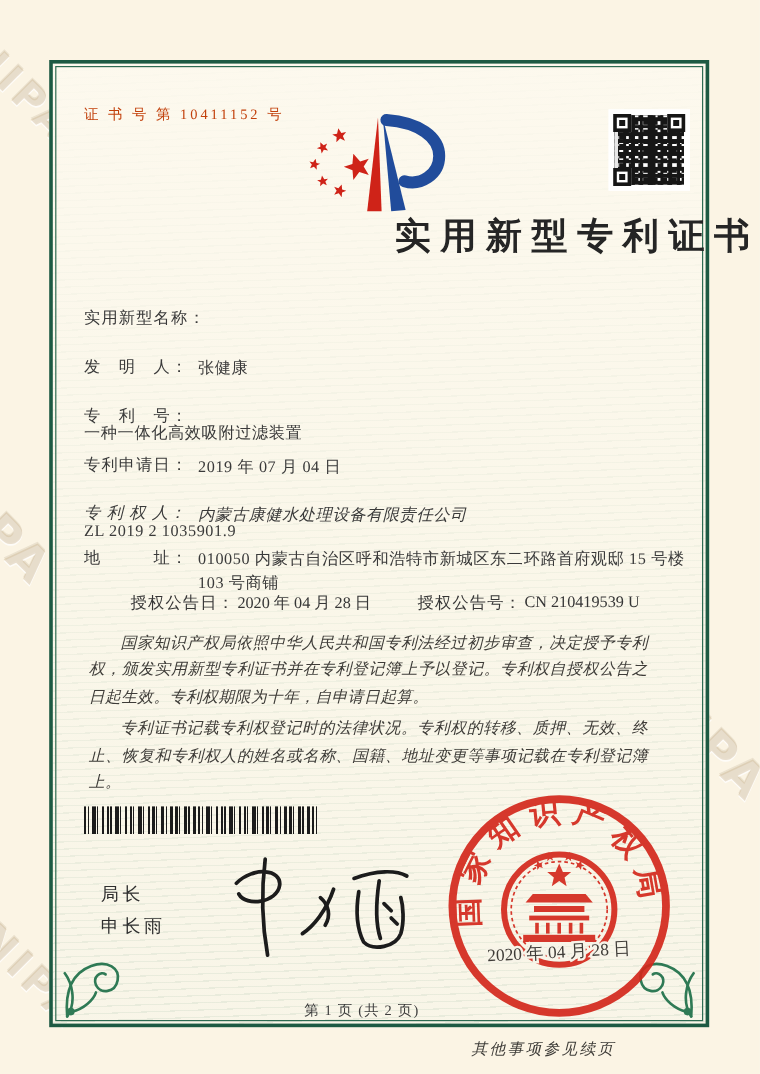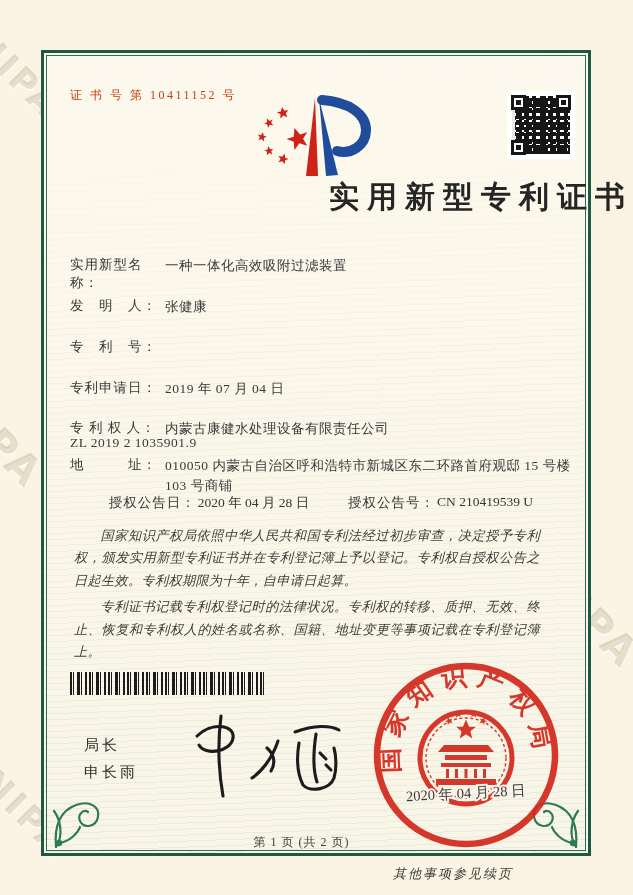--- a/index.html
+++ b/index.html
@@ -144,37 +144,37 @@
 
   <div class="qr">
     <div class="qr-pix"></div>
     <div class="finder tl"></div>
     <div class="finder tr"></div>
     <div class="finder bl"></div>
   </div>
 
   <div class="title">实用新型专利证书</div>
 
-  <div class="row" style="top:256px;">
+  <div class="row" style="top:256px;flex-direction:column;">
     <span class="lbl">实用新型名称：</span>
     <span class="val">一种一体化高效吸附过滤装置</span>
   </div>
   <div class="row" style="top:297px;">
     <span class="lbl">发　明　人：</span>
     <span class="val">张健康</span>
   </div>
   <div class="row" style="top:338px;flex-direction:column;">
     <span class="lbl">专　利　号：</span>
     <span class="val">ZL 2019 2 1035901.9</span>
   </div>
   <div class="row" style="top:379px;">
     <span class="lbl">专利申请日：</span>
     <span class="val">2019 年 07 月 04 日</span>
   </div>
-  <div class="row" style="top:419px;">
+  <div class="row" style="top:419px;font-style:italic;">
     <span class="lbl">专 利 权 人：</span>
     <span class="val">内蒙古康健水处理设备有限责任公司</span>
   </div>
   <div class="row" style="top:456px;">
     <span class="lbl">地　　　址：</span>
     <span class="val">010050 内蒙古自治区呼和浩特市新城区东二环路首府观邸 15 号楼 103 号商铺</span>
   </div>
 
   <div class="grant">
     <div class="g1">

